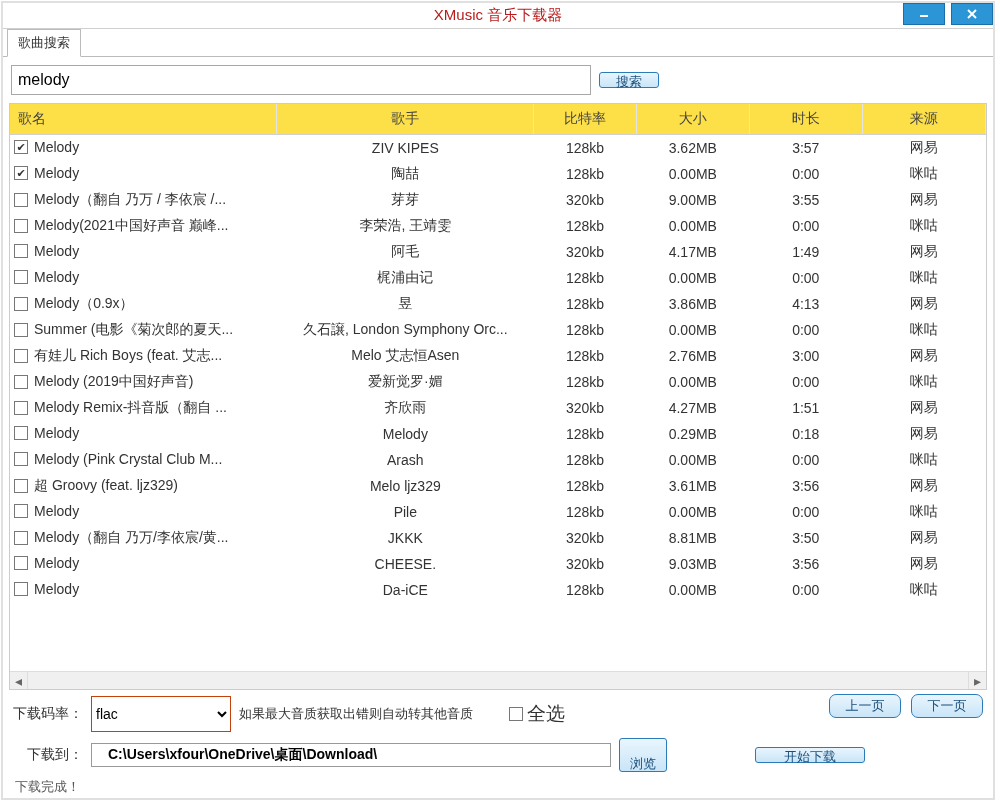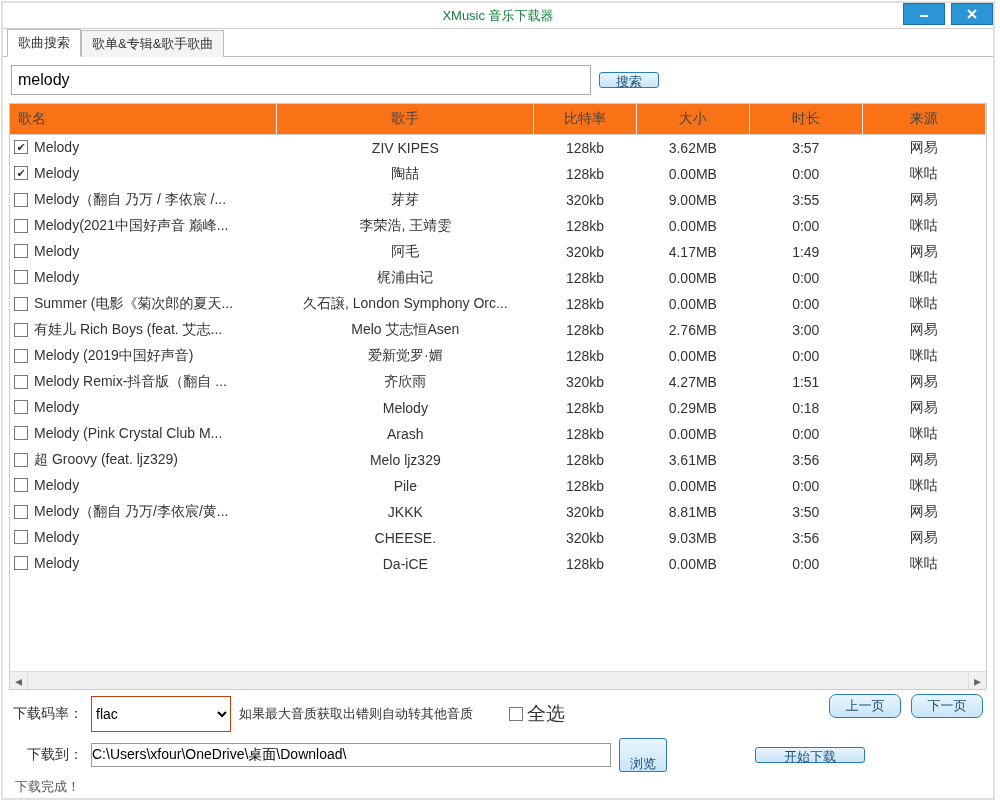--- a/index.html
+++ b/index.html
@@ -26,21 +26,21 @@
   }
   .titlebar {
     height: 26px;
     background: #fff;
     border-bottom: 1px solid #d0d0d0;
     display: flex;
     align-items: center;
     justify-content: center;
     position: relative;
   }
-  .title-text { font-size: 13px; color: #15803d; }
+  .title-text { font-size: 15px; color: #b91c1c; }
   .win-controls {
     position: absolute;
     right: 0;
     top: 0;
     display: flex;
     gap: 6px;
     height: 26px;
     align-items: flex-start;
   }
   .win-btn {
@@ -119,21 +119,21 @@
     overflow-y:scroll;
     overflow-x:hidden;
   }
   table { width:100%; border-collapse:collapse; table-layout:fixed; }
   th {
     font-weight:normal;
     text-align:center;
     padding:6px 4px;
     border-right:1px solid #e4e4e4;
     border-bottom:1px solid #d0d0d0;
-    background:#f97316;
+    background:#fde047;
     color:#444;
     font-size:14px;
   }
   th.name-col{ text-align:left; padding-left:8px; }
   td {
     padding:4px 4px;
     font-size:14px;
     color:#333;
     white-space:nowrap;
     overflow:hidden;
@@ -184,22 +184,23 @@
   select.combo{
     width:140px; height:36px;
     border:1px solid #c2410c;
     font-size:14px;
     background:#fff;
   }
   .path-input{
     flex:0 0 520px;
     height:24px;
     border:1px solid #999;
-    padding:0 0;
+    padding:0 16px;
     font-size:14px;
+    font-weight:bold;
   }
   .note{ font-size:13px; color:#333;}
   .all-chk-wrap{ display:flex;align-items:center;gap:4px;font-size:19px;}
   .status{
     font-size:13px;color:#555;
     padding-left:4px;
   }
   .page-btns{
     position:absolute;
     right:10px; top:4px;
@@ -235,21 +236,20 @@
         <svg viewBox="0 0 12 12">
             <line x1="2" y1="2" x2="10" y2="10" stroke-width="2"></line>
             <line x1="10" y1="2" x2="2" y2="10" stroke-width="2"></line>
           </svg>
       </div>
     </div>
   </div>
 
   <div class="tabs">
     <div class="tab active">歌曲搜索</div>
-    <div class="tab">歌单&amp;专辑&amp;歌手歌曲</div>
   </div>
 
   <div class="search-row">
     <input class="search-input" value="melody" style="">
     <button class="btn">搜索</button>
   </div>
 
   <div class="table-wrap">
     <div class="table-scroll">
       <table>
@@ -334,20 +334,31 @@
               </td>
               <td class="c">梶浦由记</td>
               <td class="c">128kb</td>
               <td class="c">0.00MB</td>
               <td class="c">0:00</td>
               <td class="c">咪咕</td>
             </tr>
             <tr class="data-row">
               <td class="name-cell">
                 <span class="chk"></span>
+                <span>Melody（0.9x）</span>
+              </td>
+              <td class="c">昱</td>
+              <td class="c">128kb</td>
+              <td class="c">3.86MB</td>
+              <td class="c">4:13</td>
+              <td class="c">网易</td>
+            </tr>
+            <tr class="data-row">
+              <td class="name-cell">
+                <span class="chk"></span>
                 <span>Summer (电影《菊次郎的夏天...</span>
               </td>
               <td class="c">久石譲, London Symphony Orc...</td>
               <td class="c">128kb</td>
               <td class="c">0.00MB</td>
               <td class="c">0:00</td>
               <td class="c">咪咕</td>
             </tr>
             <tr class="data-row">
               <td class="name-cell">

